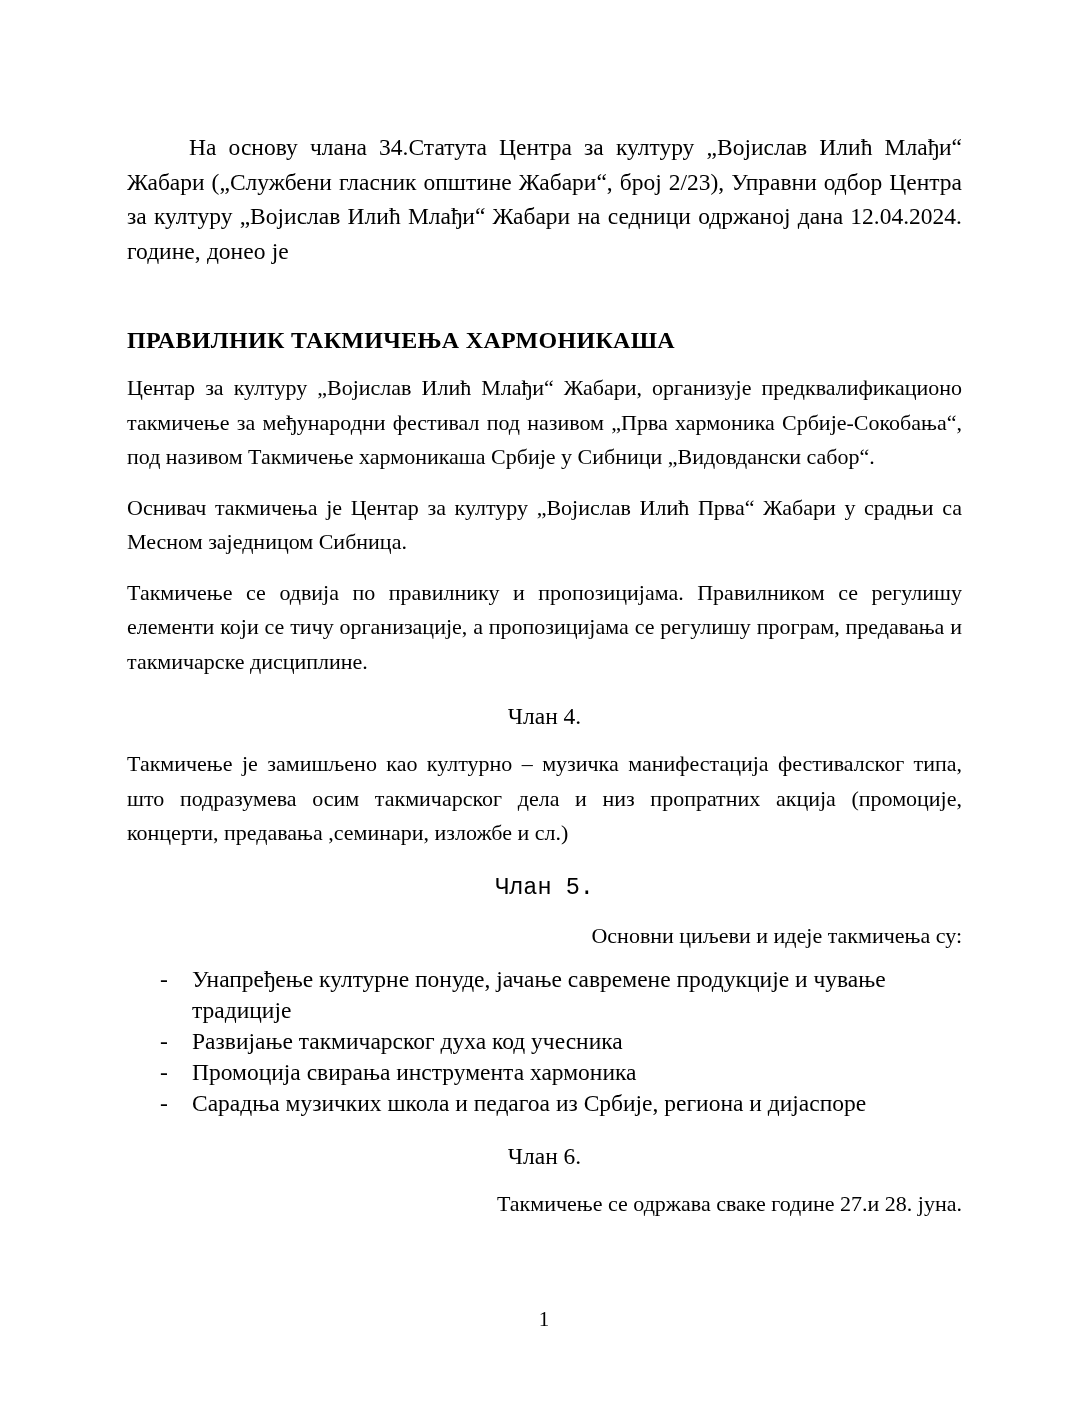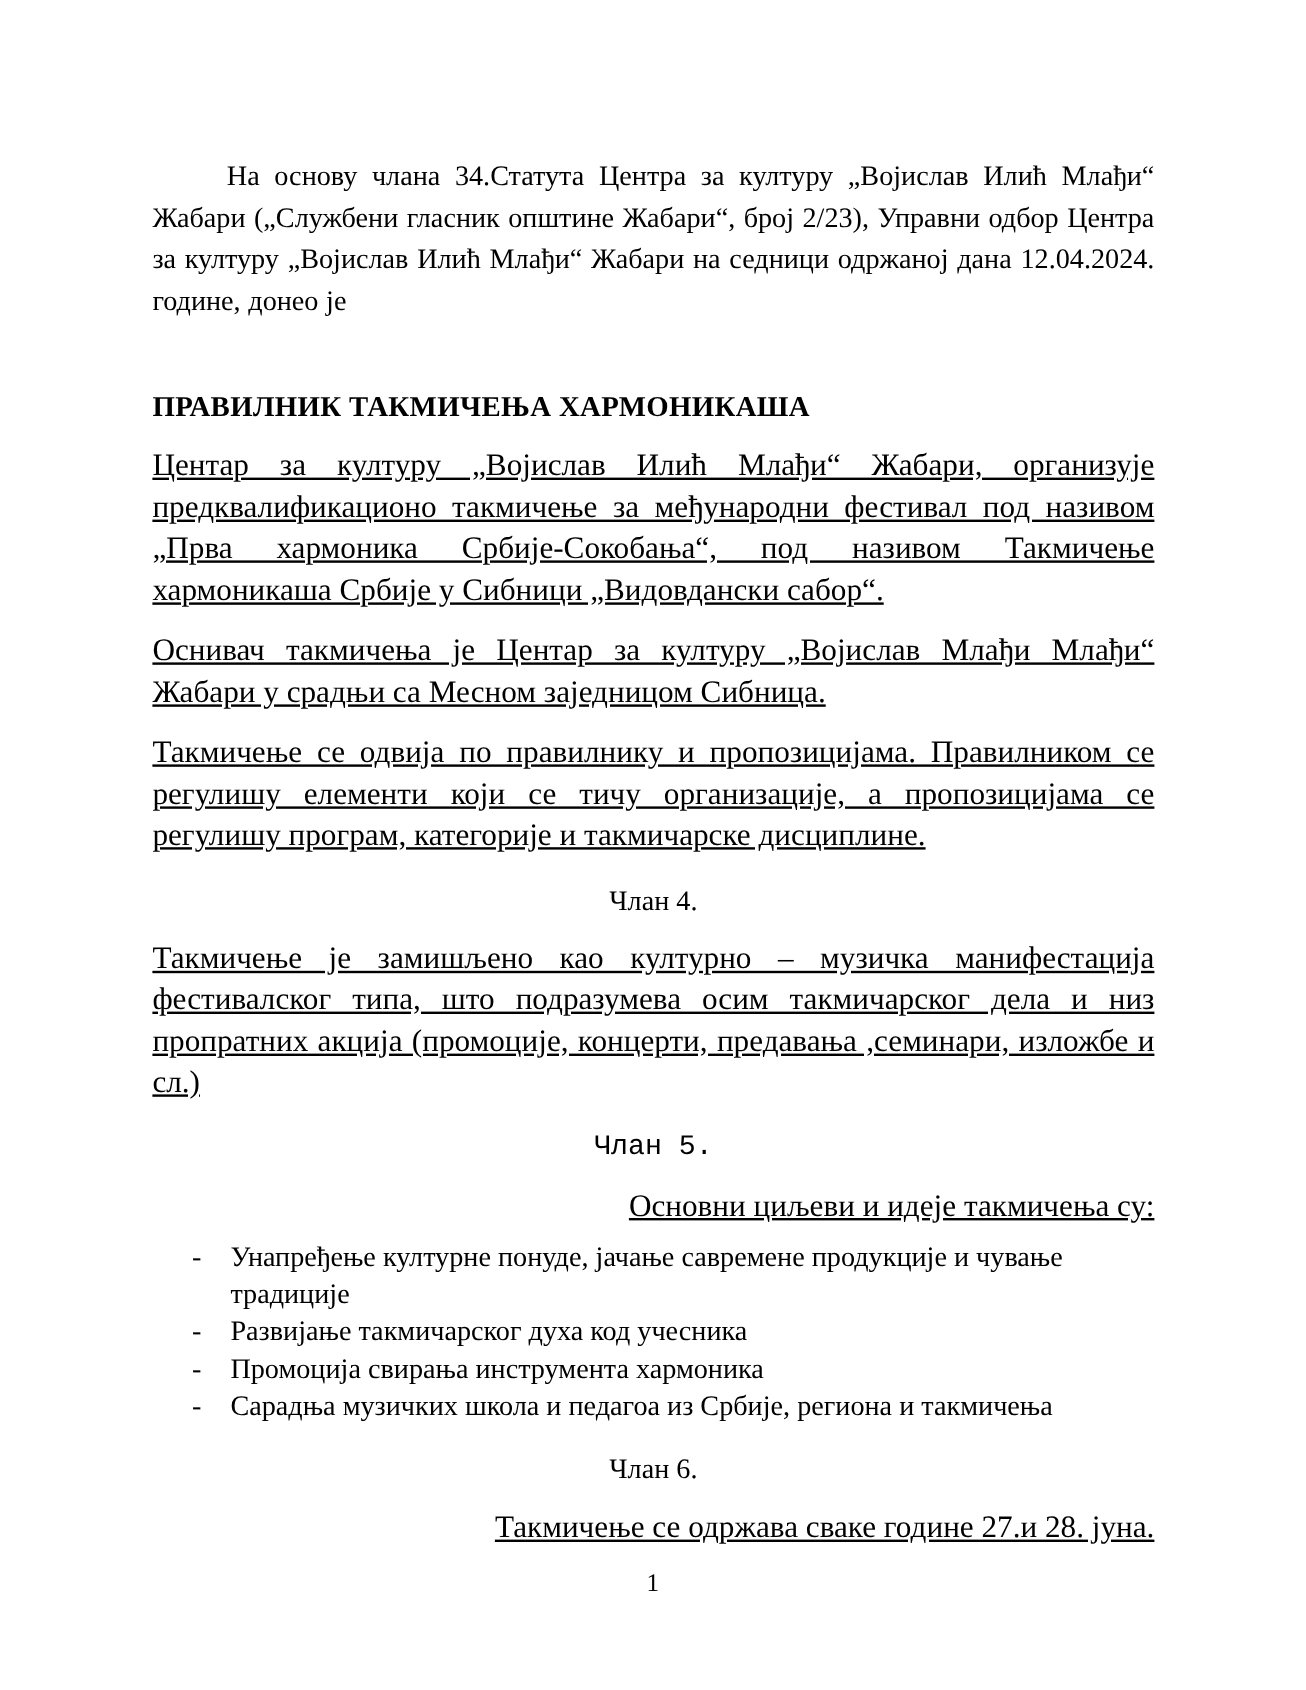--- a/index.html
+++ b/index.html
@@ -45,24 +45,23 @@
     margin-top: 57px;
     letter-spacing: 0.3px;
   }
   .article-heading {
     font-size: 23.5px;
     line-height: 30px;
     text-align: center;
     font-weight: normal;
   }
   .body-text {
-    font-size: 26px;
+    font-size: 22px;
     line-height: 34.5px;
     text-align: justify;
-    text-decoration: underline;
   }
   .body-text.noj {
     text-align: right;
   }
   .h-a1 { margin-top: 60px; }
   .p-a1 { margin-top: 16px; }
   .h-a2 { margin-top: 22px; }
   .p-a2 { margin-top: 16px; }
   .h-a3 { margin-top: 22px; }
   .p-a3 { margin-top: 16px; }
@@ -106,23 +105,23 @@
 
 <div class="page">
   <div class="content">
 
     <p class="intro">На основу члана 34.Статута  Центра за културу „Војислав Илић Млађи“ Жабари („Службени гласник општине Жабари“, број 2/23),  Управни одбор Центра за културу „Војислав Илић Млађи“ Жабари на седници одржаној дана 12.04.2024. године, донео је</p>
 
     <h1 class="doc-title">ПРАВИЛНИК ТАКМИЧЕЊА ХАРМОНИКАША</h1>
 
     <p class="body-text p-a1">Центар за културу „Војислав Илић Млађи“ Жабари, организује предквалификационо такмичење  за међународни фестивал  под називом „Прва хармоника Србије-Сокобања“, под називом Такмичење хармоникаша Србије у Сибници „Видовдански сабор“.</p>
 
-    <p class="body-text p-a2">Оснивач такмичења је Центар за културу „Војислав Млађи Млађи“ Жабари у срадњи са Месном заједницом Сибница.</p>
+    <p class="body-text p-a2">Оснивач такмичења је Центар за културу „Војислав Илић Прва“ Жабари у срадњи са Месном заједницом Сибница.</p>
 
-    <p class="body-text p-a3">Такмичење се одвија по правилнику и пропозицијама. Правилником се регулишу елементи који се тичу организације, а пропозицијама се регулишу програм, категорије и такмичарске дисциплине.</p>
+    <p class="body-text p-a3">Такмичење се одвија по правилнику и пропозицијама. Правилником се регулишу елементи који се тичу организације, а пропозицијама се регулишу програм, предавања и такмичарске дисциплине.</p>
 
     <p class="article-heading h-a4">Члан 4.</p>
     <p class="body-text p-a4">Такмичење је замишљено као културно – музичка манифестација фестивалског типа, што подразумева осим такмичарског дела и низ пропратних акција (промоције, концерти, предавања ,семинари, изложбе и сл.)</p>
 
     <p class="article-heading h-a5">Члан 5.</p>
     <p class="body-text p-a5 noj">Основни циљеви и идеје такмичења су:</p>
 
     <ul class="goal-list">
       <li>
         <span class="dash">-</span>
@@ -131,21 +130,21 @@
       <li>
         <span class="dash">-</span>
         <span>Развијање такмичарског духа код учесника</span>
       </li>
       <li>
         <span class="dash">-</span>
         <span>Промоција свирања инструмента хармоника</span>
       </li>
       <li>
         <span class="dash">-</span>
-        <span>Сарадња музичких школа и педагоа из Србије, региона и такмичења</span>
+        <span>Сарадња музичких школа и педагоа из Србије, региона и дијаспоре</span>
       </li>
     </ul>
 
     <p class="article-heading h-a6">Члан 6.</p>
     <p class="body-text p-a6 noj">Такмичење се одржава сваке године  27.и 28.  јуна.</p>
 
   </div>
 
   <div class="page-number">1</div>
 </div>

